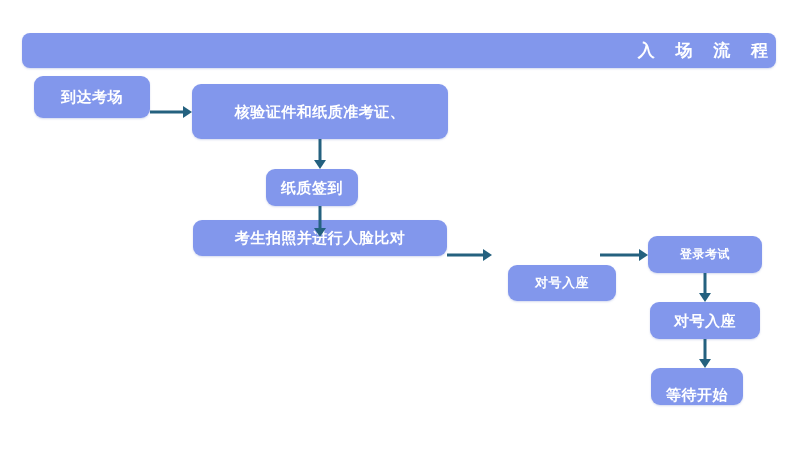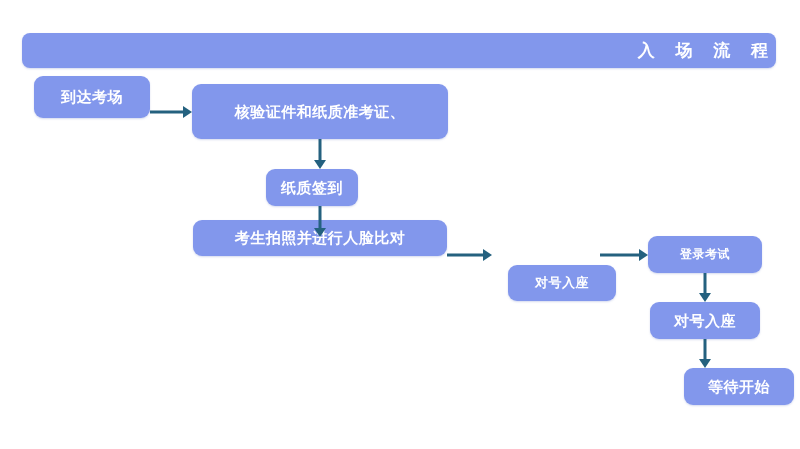--- a/index.html
+++ b/index.html
@@ -52,21 +52,21 @@
     box-shadow: 0 1px 2px rgba(90,110,190,0.25);
   }
   
   .n-arrive        { left: 34px;  top: 76px;  width: 116px; height: 42px; font-size: 15px; justify-content: center; }
   .n-verify        { left: 192px; top: 84px;  width: 256px; height: 55px; font-size: 15px; padding: 12px 10px; }
   .n-paper-signin  { left: 266px; top: 169px; width: 92px; height: 37px; font-size: 15px; }
   .n-face-compare  { left: 193px; top: 220px; width: 254px; height: 36px; font-size: 15px; }
   .n-seat          { left: 508px; top: 237px; width: 108px; height: 36px; font-size: 13px; margin-top: 28px; }
   .n-login         { left: 648px; top: 236px; width: 114px; height: 37px; font-size: 12px; }
   .n-read-notice   { left: 650px; top: 302px; width: 110px; height: 37px; font-size: 15px; }
-  .n-wait-start    { left: 684px; top: 368px; width: 110px; height: 37px; font-size: 15px; }
+  .n-wait-start    { left: 651px; top: 368px; width: 92px; height: 37px; font-size: 15px; align-items: flex-end; }
 
   
   .arrow {
     position: absolute;
     pointer-events: none;
   }
   .arrow .line {
     position: absolute;
     background: #24617f;
   }

